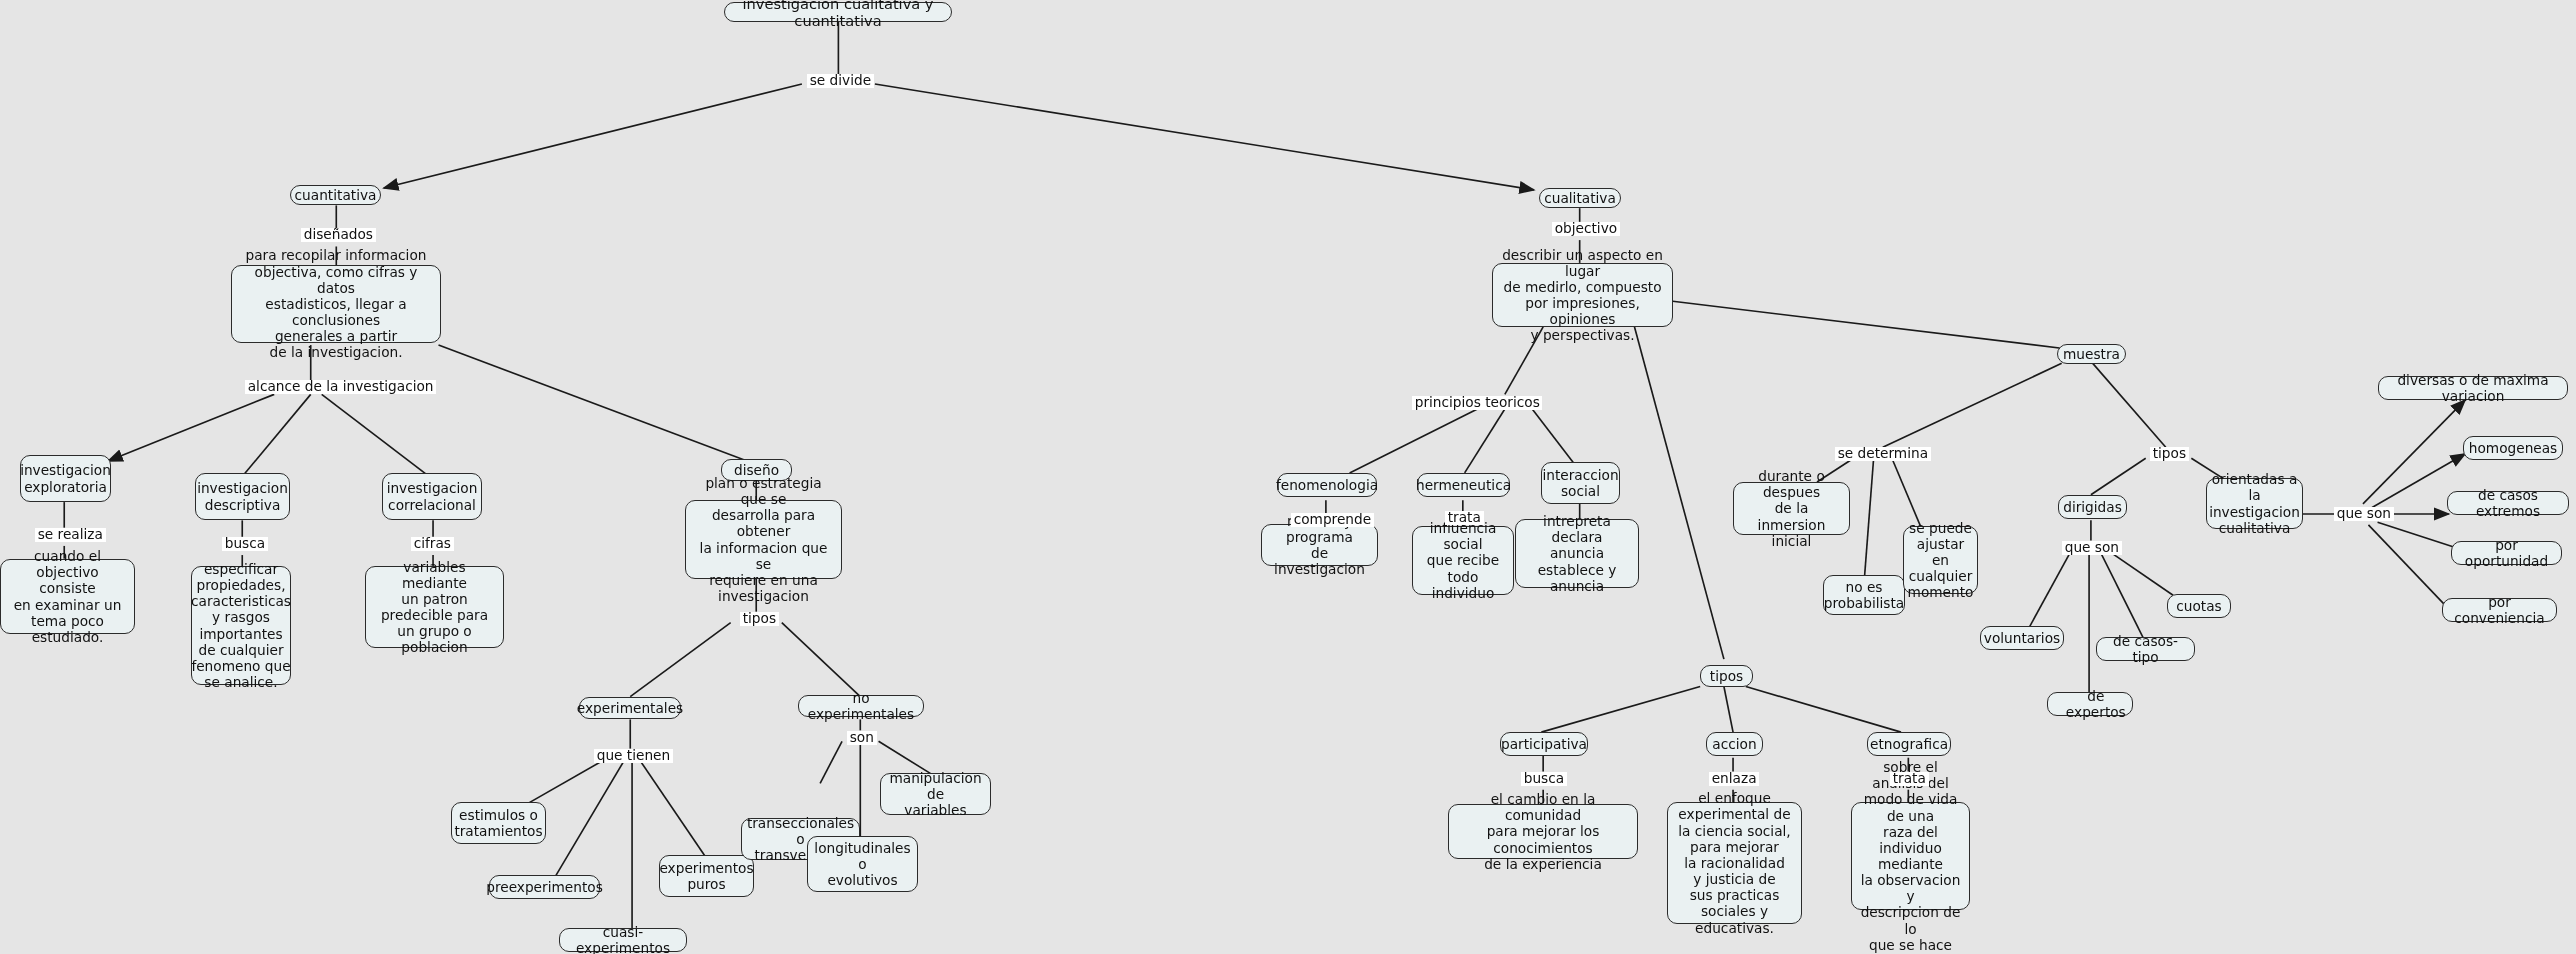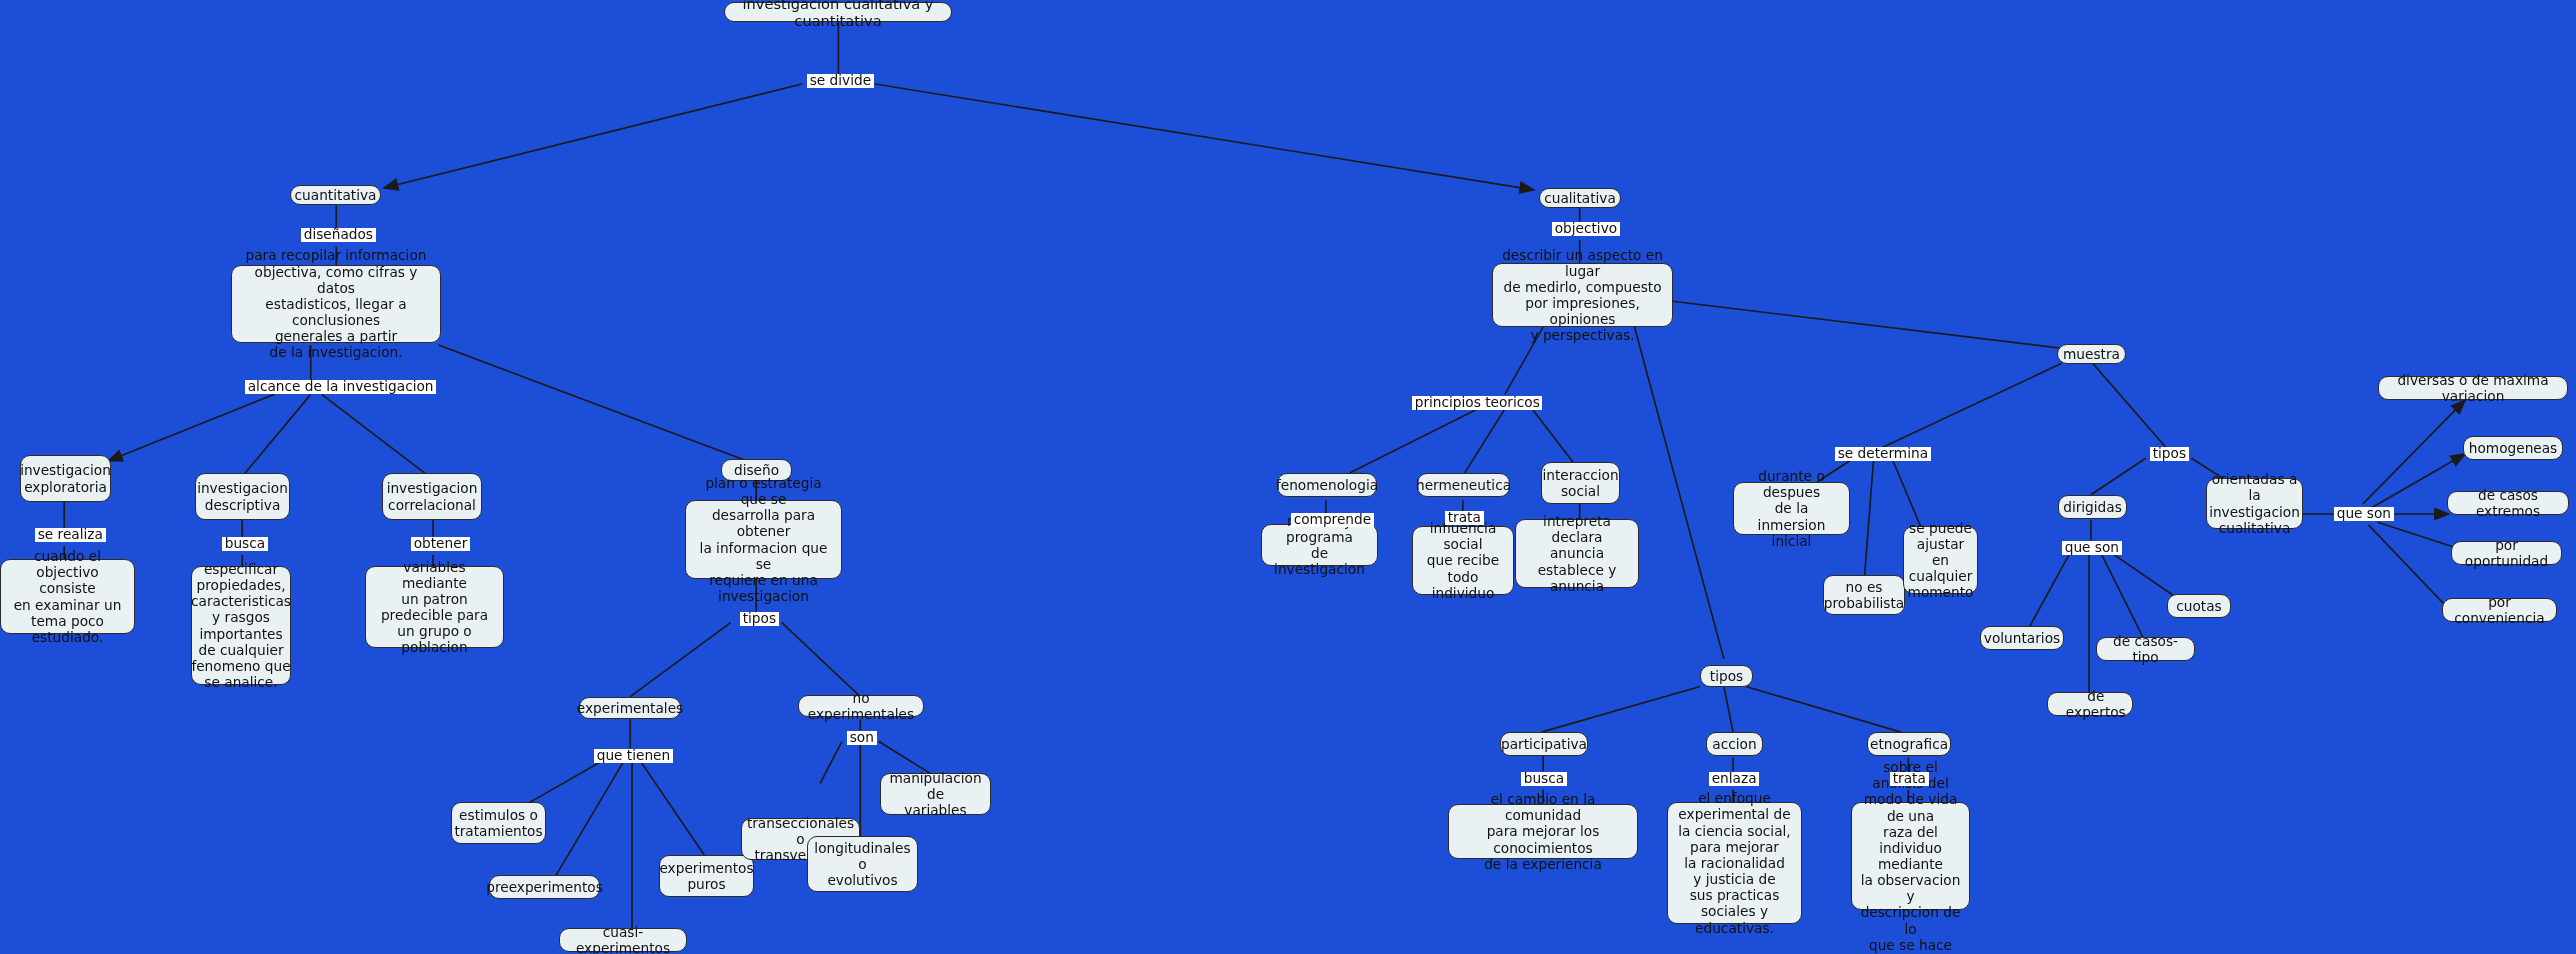--- a/index.html
+++ b/index.html
@@ -1,17 +1,17 @@
 <!DOCTYPE html>
 <html style="font-size:14.6px"><head>
 <meta charset="utf-8">
 <style>
   html,body{margin:0;padding:0;background:#ffffff;}
   body{font-family:"DejaVu Sans", sans-serif;}
-  #map{position:relative;width:2576px;height:954px;background:#1d4ed8;overflow:hidden;}
+  #map{position:relative;width:2576px;height:954px;background:#e5e5e5;overflow:hidden;}
   #edges{position:absolute;left:0;top:0;width:2576px;height:954px;}
   .node{
     position:absolute;
     box-sizing:border-box;
     background:#eaf1f2;
     border:1.5px solid #2b2b2b;
     border-radius:10px;
     color:#111111;
     text-align:center;
     display:flex;
@@ -314,21 +314,21 @@
 mediante
 la observacion y
 descripcion de lo
 que se hace</div>
 
   <div class="lbl" style="left:807px;top:74px;">se divide</div>
   <div class="lbl" style="left:301px;top:228px;">diseñados</div>
   <div class="lbl" style="left:245px;top:380px;">alcance de la investigacion</div>
   <div class="lbl" style="left:35px;top:528px;">se realiza</div>
   <div class="lbl" style="left:222px;top:537px;">busca</div>
-  <div class="lbl" style="left:411px;top:537px;">obtener</div>
+  <div class="lbl" style="left:411px;top:537px;">cifras</div>
   <div class="lbl" style="left:740px;top:612px;">tipos</div>
   <div class="lbl" style="left:594px;top:749px;">que tienen</div>
   <div class="lbl" style="left:847px;top:731px;">son</div>
   <div class="lbl" style="left:1552px;top:222px;">objectivo</div>
   <div class="lbl" style="left:1412px;top:396px;">principios teoricos</div>
   <div class="lbl" style="left:1291px;top:513px;">comprende</div>
   <div class="lbl" style="left:1445px;top:511px;">trata</div>
   <div class="lbl" style="left:1835px;top:447px;">se determina</div>
   <div class="lbl" style="left:2150px;top:447px;">tipos</div>
   <div class="lbl" style="left:2062px;top:541px;">que son</div>

